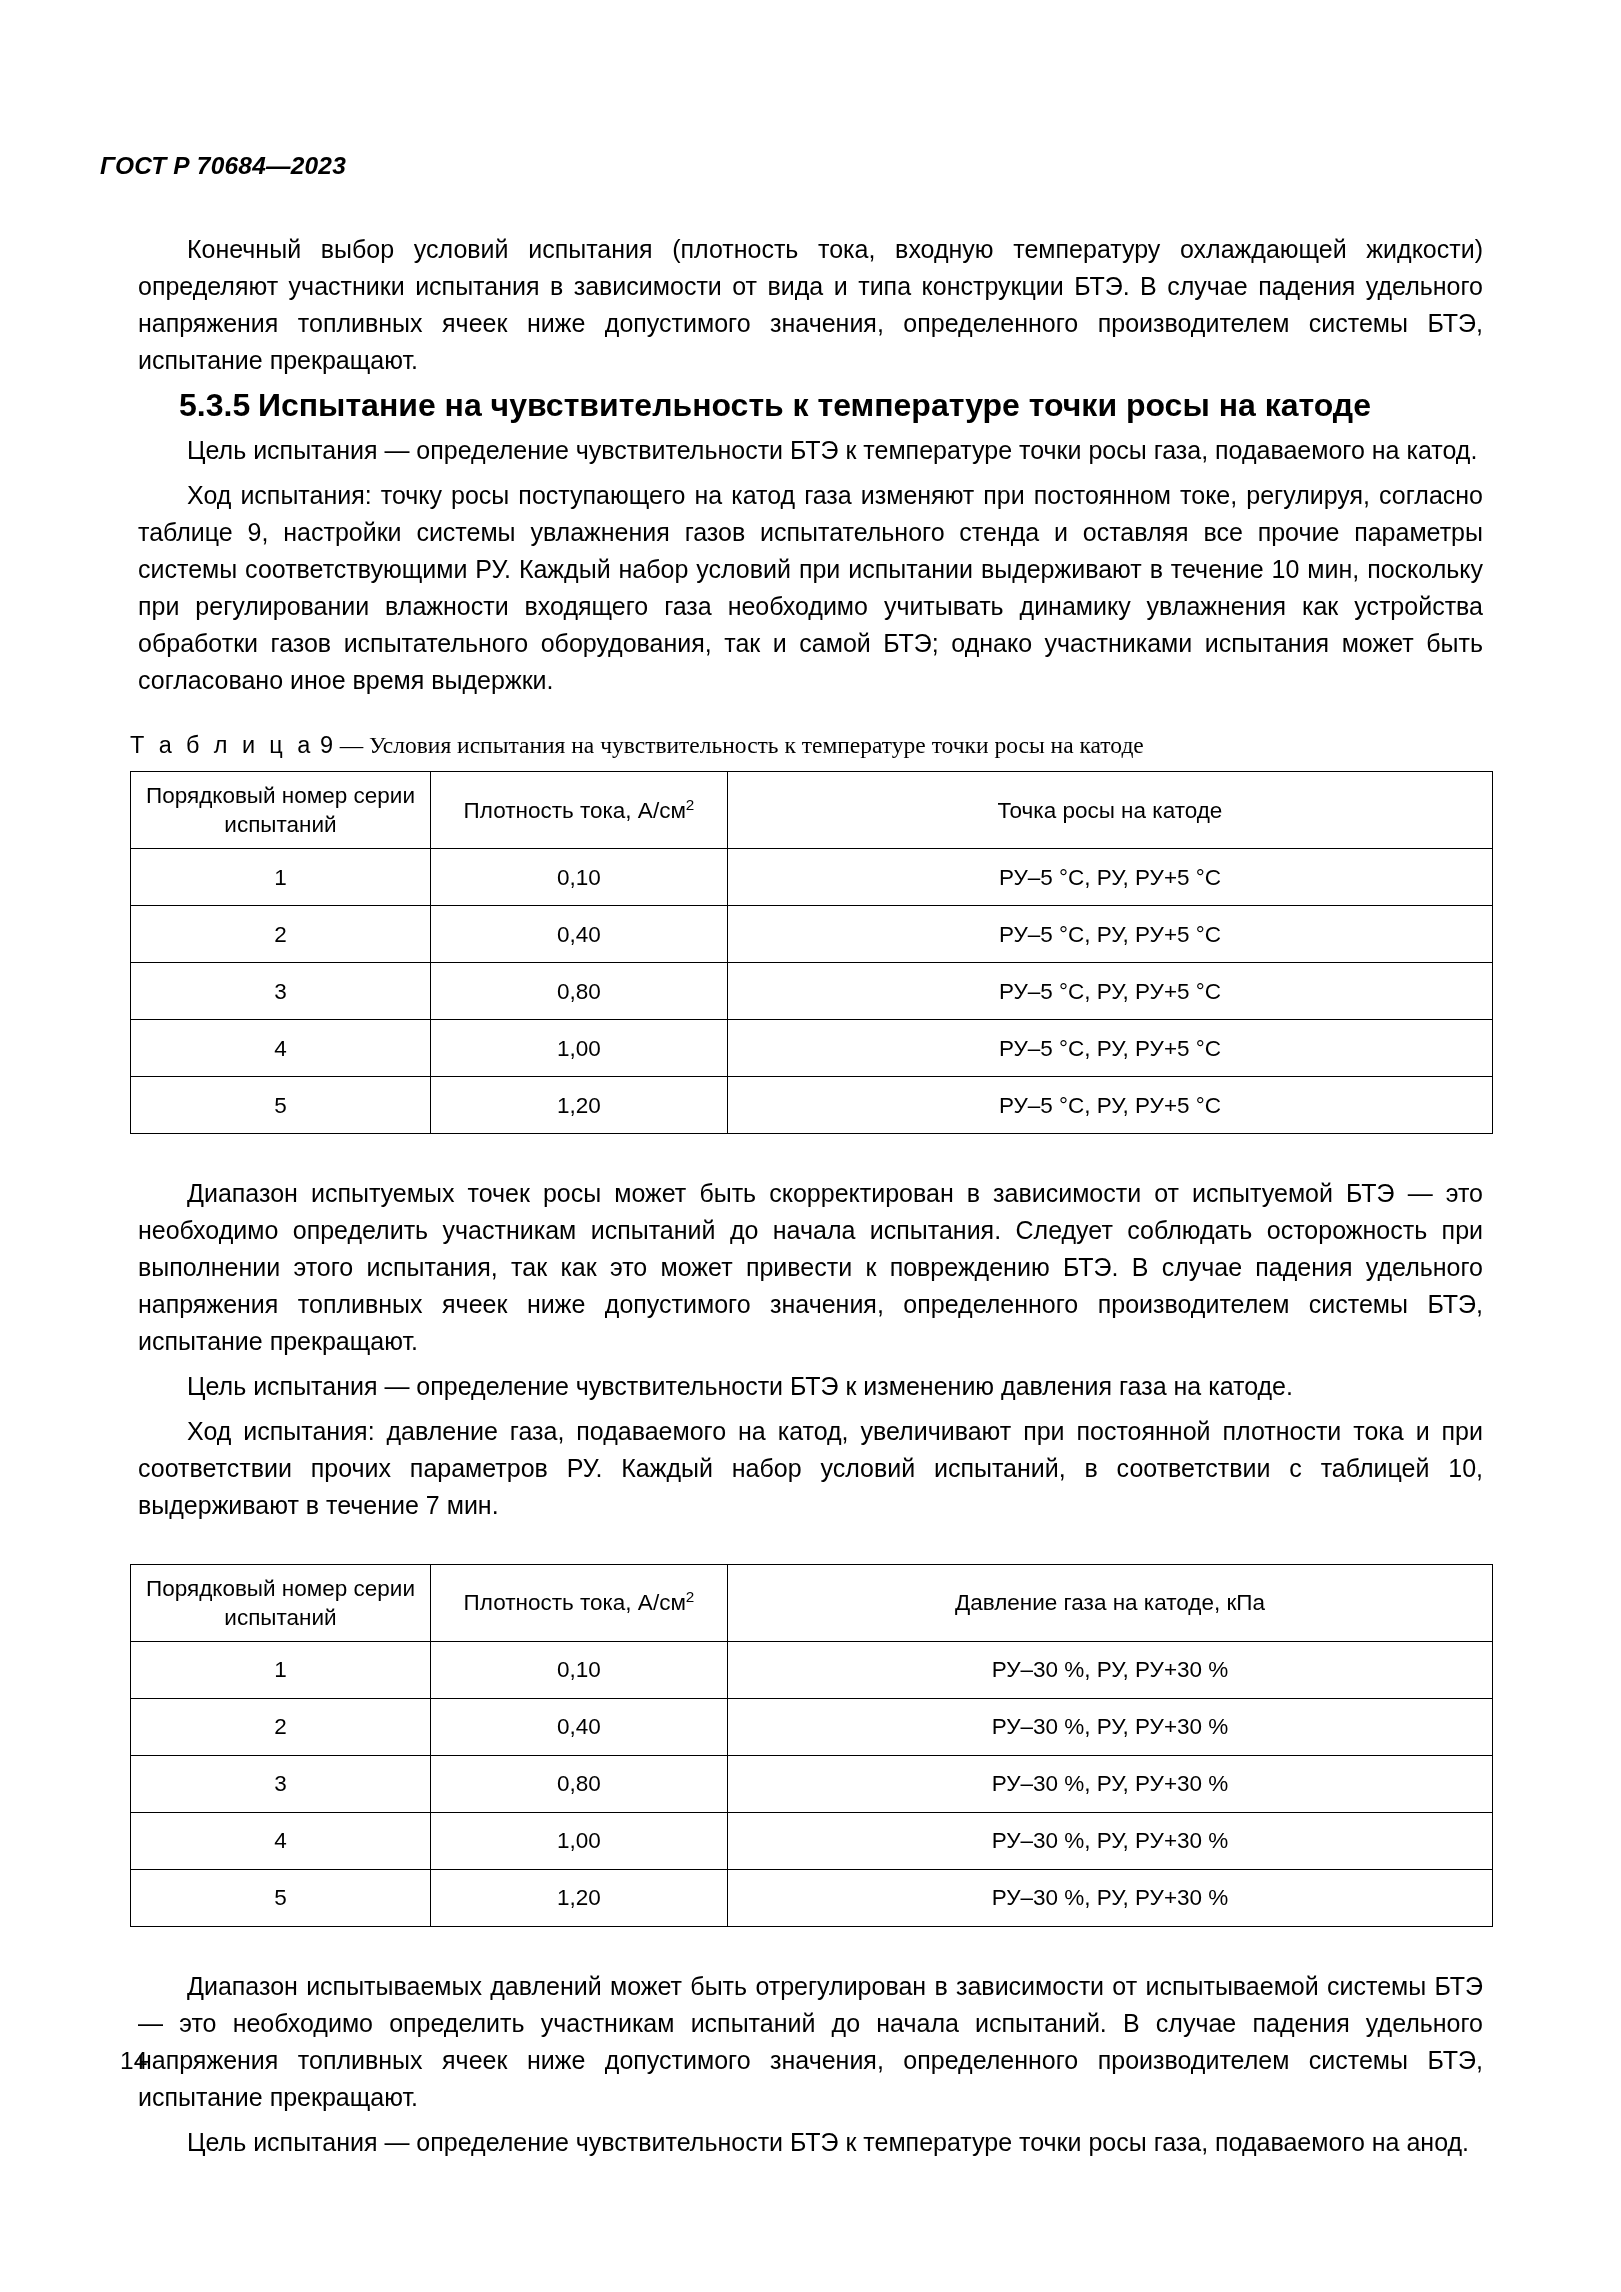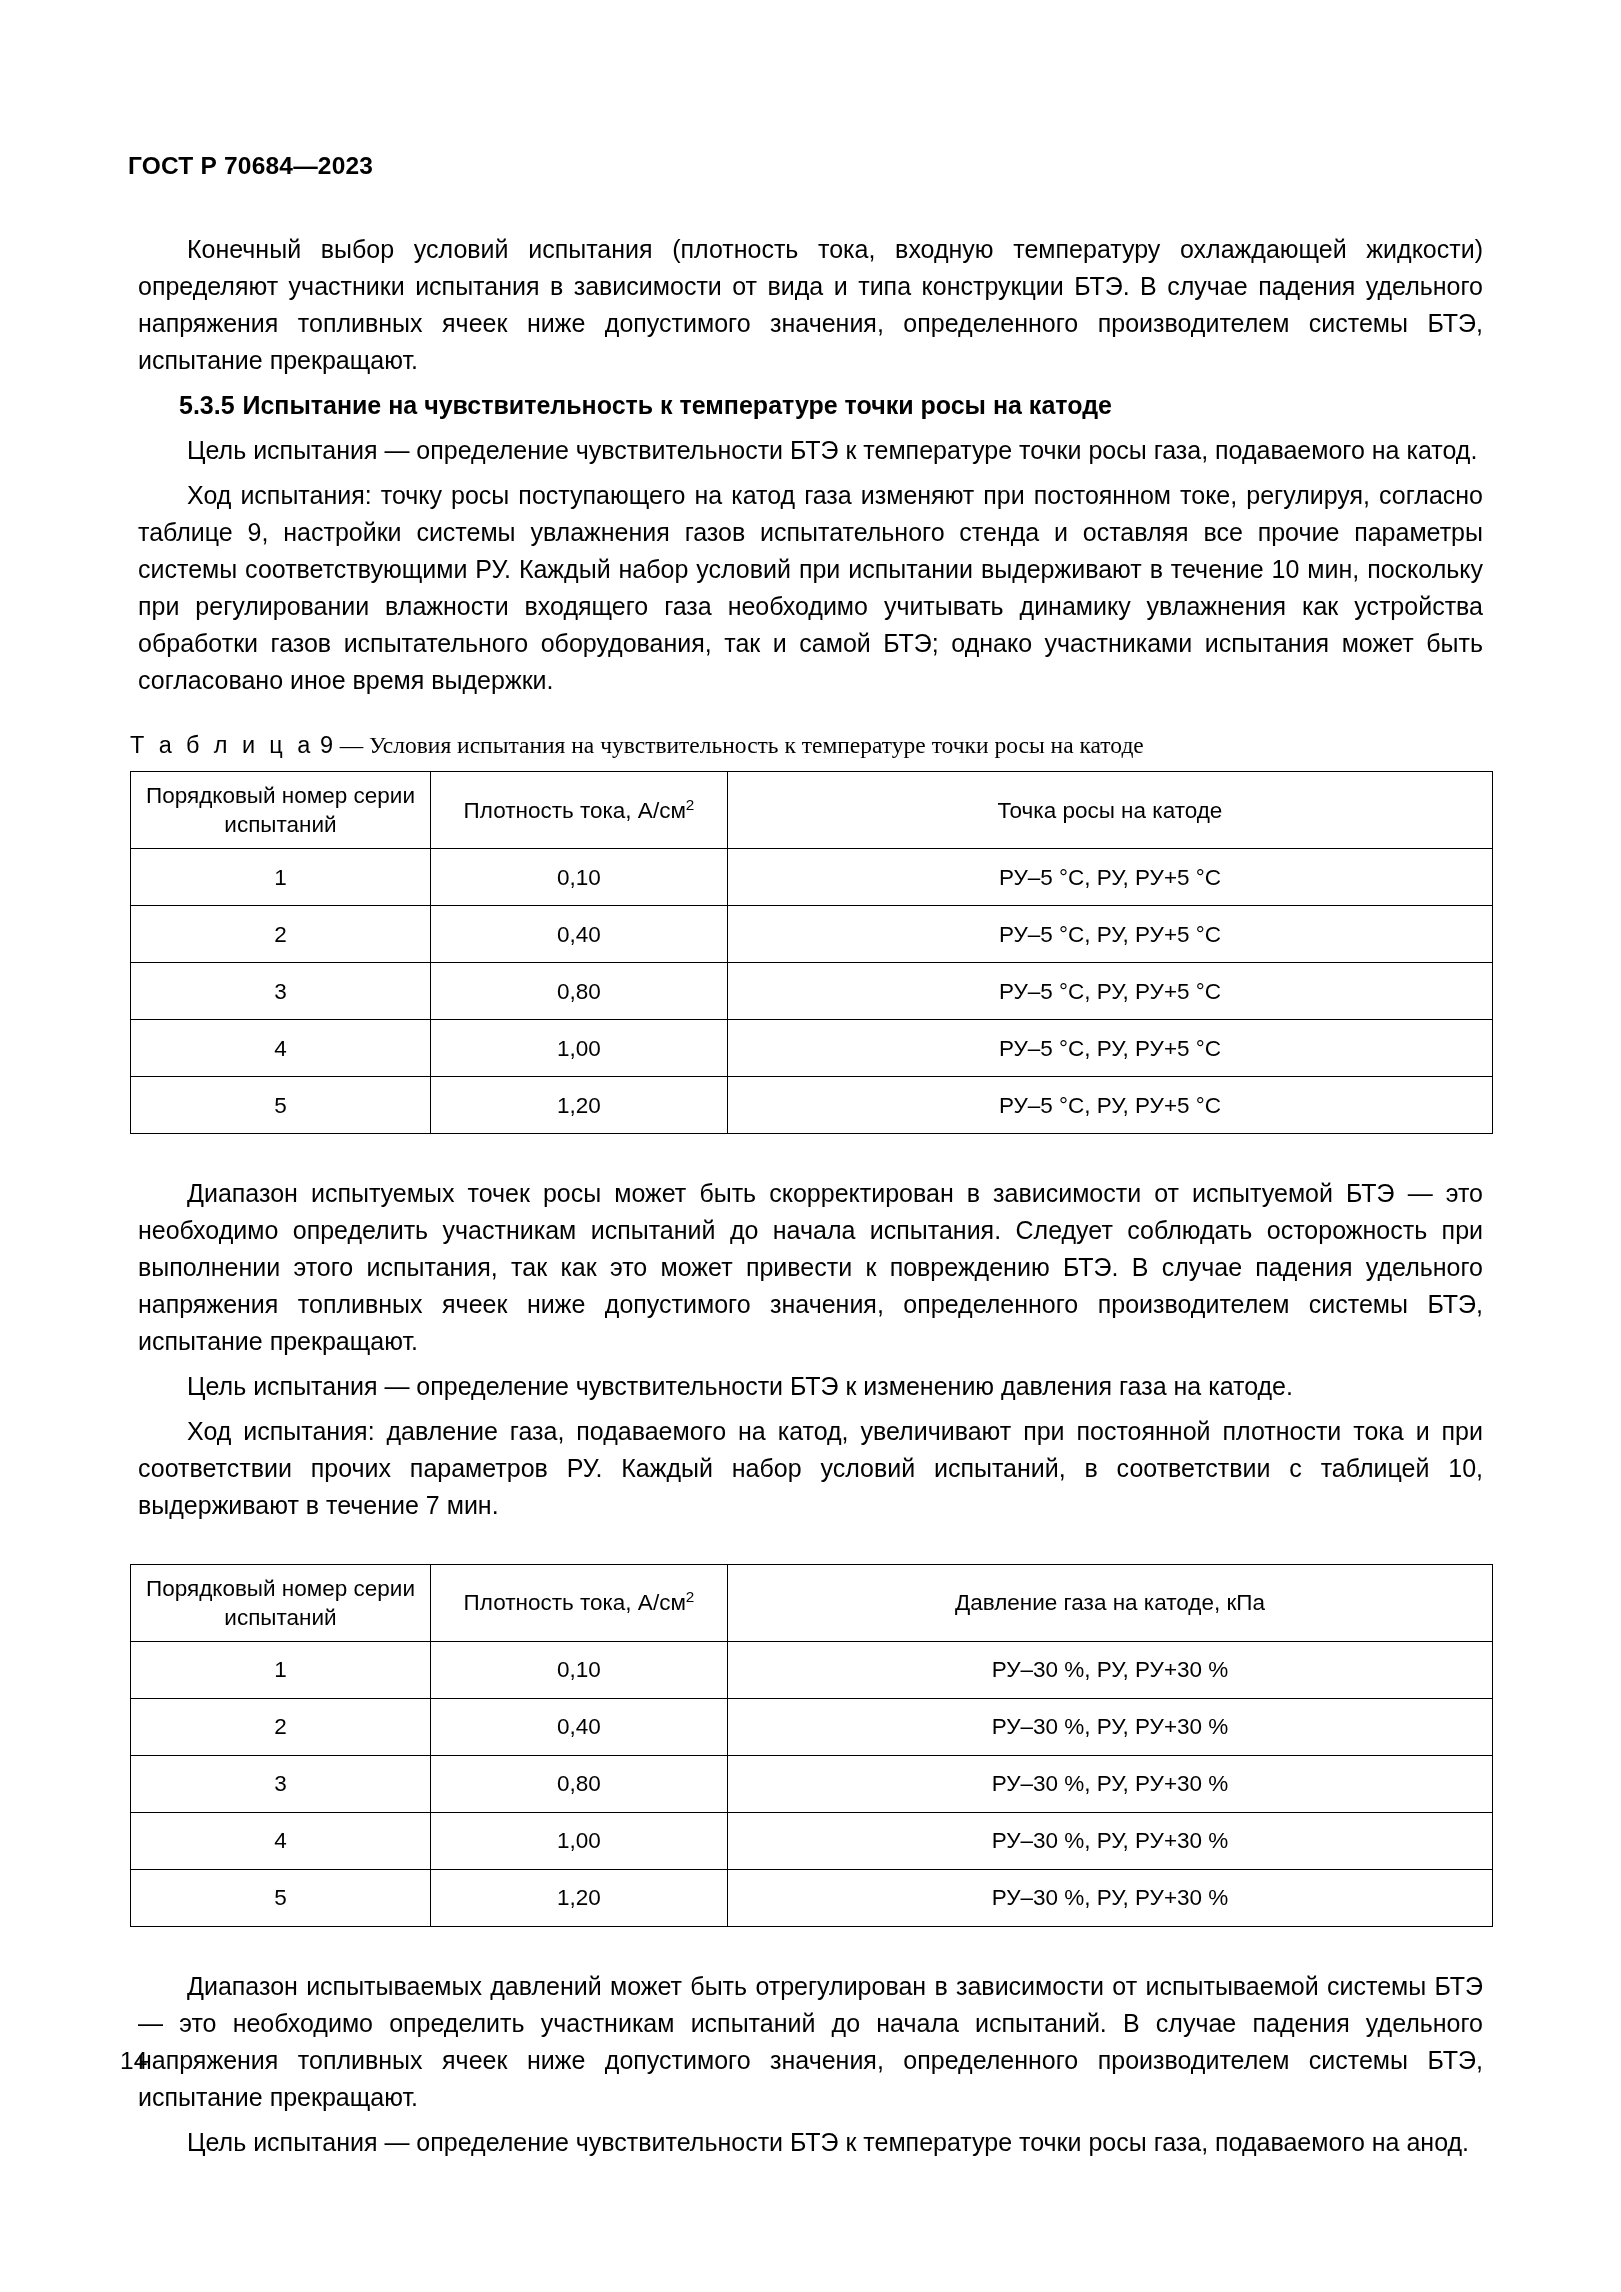--- a/index.html
+++ b/index.html
@@ -17,25 +17,26 @@
     height: 2293px;
     margin: 0 auto;
     background: #ffffff;
     box-sizing: border-box;
     overflow: hidden;
   }
 
   
   .doc-header {
     position: absolute;
-    left: 128px;
+    left: 100px;
     top: 152px;
     font-size: 24.5px;
     font-weight: bold;
     letter-spacing: 0.2px;
+    font-style: italic;
   }
 
   
   .content {
     position: absolute;
     left: 130px;
     top: 223px;
     width: 1361px;
   }
 
@@ -44,21 +45,21 @@
     font-size: 25px;
     line-height: 37px;
     text-align: justify;
     text-justify: inter-word;
     text-indent: 49px;
     hyphens: manual;
   }
 
   h4.clause {
     margin: 0;
-    font-size: 25px;
+    font-size: 32px;
     line-height: 37px;
     font-weight: bold;
     text-indent: 49px;
   }
   h4.clause .num { margin-right: 7.8px; }
   .spacer-md { height: 21.6px; }
   .spacer-lg { height: 33px; }
 
   
   .table-caption {

